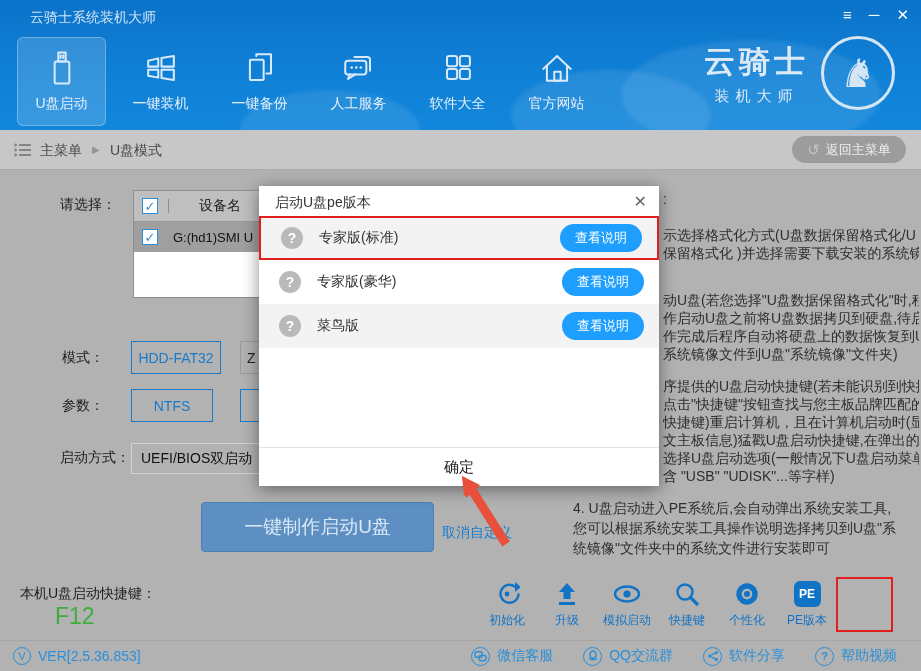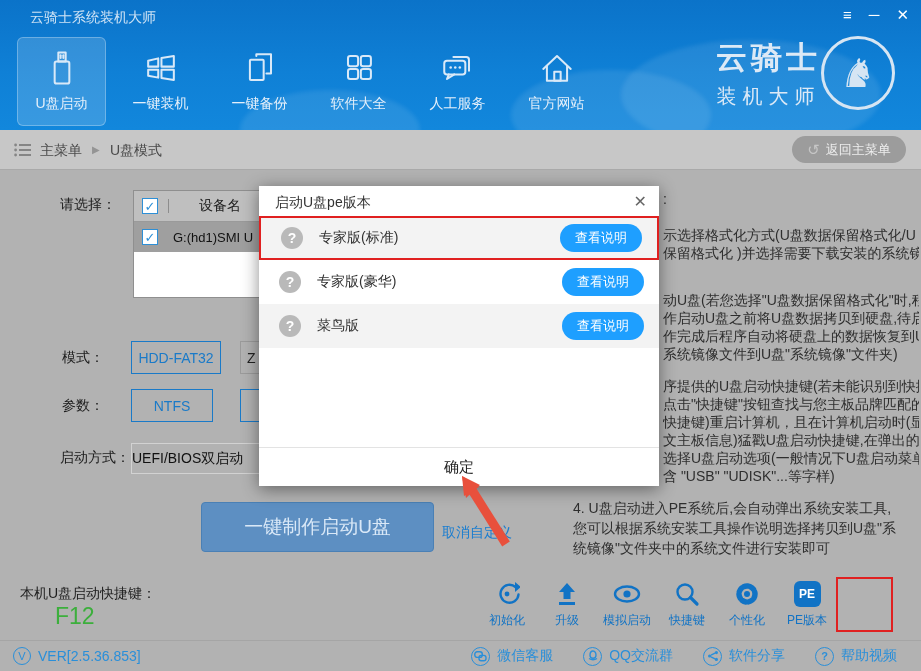--- a/index.html
+++ b/index.html
@@ -11,24 +11,24 @@
   .c2{width:200px;height:90px;right:210px;top:70px}
   .c3{width:180px;height:80px;left:240px;top:90px}
   .win-title{position:absolute;left:30px;top:9px;font-size:14px;color:#cfe3f5}
   .winctl{position:absolute;right:12px;top:5px;display:flex;gap:17px;color:#fff;font-size:15px}
   .winctl span{cursor:default;line-height:20px}
   .nav{position:absolute;left:17px;top:37px;display:flex;gap:10px}
   .nav-item{width:89px;height:89px;border-radius:6px;display:flex;flex-direction:column;align-items:center;padding-top:9px;box-sizing:border-box}
   .nav-item.sel{background:rgba(255,255,255,.16);box-shadow:inset 0 0 0 1px rgba(255,255,255,.28)}
   .nav-item svg{width:44px;height:44px;stroke:#d9e9f8;fill:none;stroke-width:2.2;stroke-linejoin:round;stroke-linecap:round}
   .nav-label{margin-top:5px;font-size:14px;color:#e4effa}
-  .logo{position:absolute;right:26px;top:36px;display:flex;align-items:center;gap:0}
+  .logo{position:absolute;right:26px;top:36px;display:flex;align-items:center;gap:12px}
   .logo-txt{text-align:center;color:#dcE9f6;color:#dce9f6}
   .logo-l1{font-size:31px;font-weight:bold;letter-spacing:4px;font-family:"DejaVu Serif","Liberation Serif",serif}
-  .logo-l2{font-size:20px;letter-spacing:6px;margin-top:4px}
+  .logo-l2{font-size:15px;letter-spacing:6px;margin-top:4px}
   .emblem{width:68px;height:68px;border:3px solid #d6e5f3;border-radius:50%;display:flex;align-items:center;justify-content:center;color:#d6e5f3;font-size:40px;line-height:1}
   .emblem span{transform:scaleX(-1)}
   
   .crumbbar{position:absolute;left:0;top:130px;width:921px;height:40px;background:#c7c7c7;border-bottom:1px solid #a9a9a9;box-sizing:border-box}
   .crumb-ic{position:absolute;left:14px;top:13px}
   .crumb-root{position:absolute;left:40px;top:12px;font-size:14px;color:#4a4a4a}
   .crumb-arrow{position:absolute;left:92px;top:14px;font-size:10px;color:#949494}
   .crumb-cur{position:absolute;left:110px;top:12px;font-size:14px;color:#4a4a4a}
   .backbtn{position:absolute;right:15px;top:6px;width:114px;height:27px;border-radius:14px;background:#9c9c9c;color:#ededed;font-size:13px;display:flex;align-items:center;justify-content:center;gap:6px;cursor:pointer}
   .backbtn .bicon{color:#c6c6c6;font-size:15px;line-height:1}
@@ -37,21 +37,21 @@
   .dev-table{position:absolute;left:133px;top:190px;width:347px;height:108px;background:#fff;border:1px solid #8f8f8f;box-sizing:border-box}
   .dev-head{height:30px;background:#bfbfbf;display:flex;align-items:center;border-bottom:1px solid #9a9a9a}
   .dev-row{height:30px;background:#9f9f9f;display:flex;align-items:center}
   .cbx{width:16px;height:16px;background:#fff;border:1px solid #2e8fd6;margin-left:8px;display:flex;align-items:center;justify-content:center;color:#2e8fd6;font-size:13px;font-weight:bold;box-sizing:border-box;cursor:pointer}
   .colsep{width:1px;height:14px;background:#8d8d8d;margin-left:10px}
   .dev-headname{margin-left:30px;font-size:14px;color:#222}
   .dev-name{margin-left:15px;font-size:13px;color:#111}
   .optbtn{position:absolute;height:33px;box-sizing:border-box;font-size:14px;display:flex;align-items:center;justify-content:center;cursor:pointer;background:transparent}
   .optbtn.blue{border:1px solid #1a7ac8;color:#1a7ac8}
   .optbtn.gray{border:1px solid #9b9b9b;color:#222;justify-content:flex-start;padding-left:6px}
-  .bootfield{position:absolute;left:131px;top:443px;width:200px;height:31px;border:1px solid #d2d2d2;box-sizing:border-box;display:flex;align-items:center;font-size:14px;color:#111;background:transparent;cursor:pointer}
+  .bootfield{position:absolute;left:131px;top:443px;width:200px;height:31px;border:1px solid #d2d2d2;box-sizing:border-box;display:flex;align-items:center;padding-left:9px;font-size:14px;color:#111;background:transparent;cursor:pointer}
   .makebtn{position:absolute;left:201px;top:502px;width:231px;height:48px;background:#5d8fc2;border:1px solid #4a80b5;border-radius:4px;color:#d9e8f7;font-size:19px;display:flex;align-items:center;justify-content:center;cursor:pointer}
   .cancel-link{position:absolute;left:442px;top:524px;font-size:14px;color:#1a7dd0;cursor:pointer}
   
   .frag{position:absolute;left:663px;top:190px;width:256px;font-size:14px;line-height:18px;color:#2e2e2e}
   .frag div{white-space:nowrap;overflow:hidden}
   .gap18{margin-top:18px}.gap29{margin-top:29px}.gap14{margin-top:14px}
   .sec4{position:absolute;left:573px;top:498px;width:350px;font-size:14px;line-height:20px;color:#2e2e2e}
   
   .modal{position:absolute;left:259px;top:186px;width:400px;height:300px;background:#fff;box-shadow:0 3px 16px rgba(0,0,0,.45);z-index:5}
   .m-title{position:absolute;left:16px;top:8px;font-size:14px;color:#333}
@@ -125,37 +125,37 @@
       </div>
       <div class="nav-item">
         <svg viewBox="0 0 48 48">
             <rect x="13" y="15" width="15" height="22" rx="1"></rect>
             <path d="M20 11 V9 H36 V30 H31"></path>
           </svg>
         <div class="nav-label">一键备份</div>
       </div>
       <div class="nav-item">
         <svg viewBox="0 0 48 48">
-            <rect x="12" y="11" width="11" height="11" rx="2.5"></rect>
-            <rect x="26" y="11" width="11" height="11" rx="2.5"></rect>
-            <rect x="12" y="25" width="11" height="11" rx="2.5"></rect>
-            <rect x="26" y="25" width="11" height="11" rx="2.5"></rect>
-          </svg>
-        <div class="nav-label">软件大全</div>
-      </div>
-      <div class="nav-item">
-        <svg viewBox="0 0 48 48">
             <path d="M36 27 V15 a3 3 0 0 0 -3 -3 H19"></path>
             <rect x="9" y="16" width="23" height="15" rx="3"></rect>
             <path d="M14 31 L12 36 L20 31"></path>
             <circle cx="16" cy="23.5" r="1.4" fill="#d9e9f8" stroke="none"></circle>
             <circle cx="21" cy="23.5" r="1.4" fill="#d9e9f8" stroke="none"></circle>
             <circle cx="26" cy="23.5" r="1.4" fill="#d9e9f8" stroke="none"></circle>
           </svg>
         <div class="nav-label">人工服务</div>
+      </div>
+      <div class="nav-item">
+        <svg viewBox="0 0 48 48">
+            <rect x="12" y="11" width="11" height="11" rx="2.5"></rect>
+            <rect x="26" y="11" width="11" height="11" rx="2.5"></rect>
+            <rect x="12" y="25" width="11" height="11" rx="2.5"></rect>
+            <rect x="26" y="25" width="11" height="11" rx="2.5"></rect>
+          </svg>
+        <div class="nav-label">软件大全</div>
       </div>
       <div class="nav-item">
         <svg viewBox="0 0 48 48">
             <path d="M9 25 L24 11 L39 25"></path>
             <path d="M13 22 V38 H35 V22"></path>
             <rect x="21" y="28" width="7" height="10"></rect>
           </svg>
         <div class="nav-label">官方网站</div>
       </div>
     </div>

